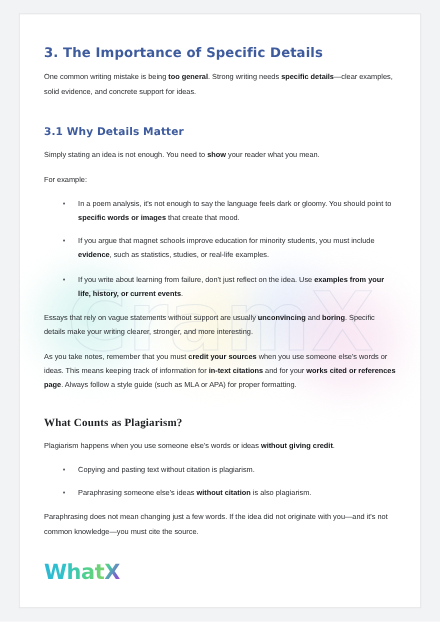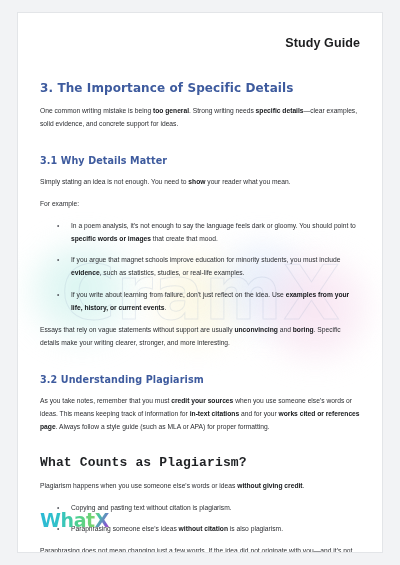--- a/index.html
+++ b/index.html
@@ -128,22 +128,22 @@
   h2.subsection-title {
     font-family: "DejaVu Sans", sans-serif;
     font-size: 9.6px;
     font-weight: 700;
     color: #3e5b9e;
     margin: 25px 0 9px 0;
     letter-spacing: 0.1px;
   }
 
   h3.minor-title {
-    font-family: Liberation Mono, monospace;
-    font-size: 13px;
+    font-family: Liberation Serif, serif;
+    font-size: 10px;
     font-weight: 700;
     color: #1f2124;
     margin: 22px 0 9px 0;
     letter-spacing: 0.15px;
   }
 
   p.para {
     font-family: "Liberation Sans", sans-serif;
     font-size: 6.7px;
     line-height: 1.95;
@@ -218,43 +218,39 @@
     <div class="watermark-layer">
       <div class="blob blob-teal"></div>
       <div class="blob blob-yellow"></div>
       <div class="blob blob-blue"></div>
       <div class="blob blob-pink"></div>
       <div class="watermark-word">CramX</div>
     </div>
 
     <div class="content">
 
-      <div class="doc-header">
-        <span class="doc-title">Study Guide</span>
-      </div>
 
       <h1 class="section-title">3. The Importance of Specific Details</h1>
 
       <p class="para"><span>One common writing mistake is being </span><b>too general</b><span>. Strong writing needs </span><b>specific details</b><span>—clear examples, solid evidence, and concrete support for ideas.</span></p>
 
       <h2 class="subsection-title">3.1 Why Details Matter</h2>
 
       <p class="para"><span>Simply stating an idea is not enough. You need to </span><b>show</b><span> your reader what you mean.</span></p>
 
       <p class="para">For example:</p>
 
       <ul class="bullets">
         <li><span class="bullet-dot">•</span><span>In a poem analysis, it's not enough to say the language feels dark or gloomy. You should point to </span><b>specific words or images</b><span> that create that mood.</span></li>
         <li><span class="bullet-dot">•</span><span>If you argue that magnet schools improve education for minority students, you must include </span><b>evidence</b><span>, such as statistics, studies, or real-life examples.</span></li>
         <li><span class="bullet-dot">•</span><span>If you write about learning from failure, don't just reflect on the idea. Use </span><b>examples from your life, history, or current events</b><span>.</span></li>
       </ul>
 
       <p class="para"><span>Essays that rely on vague statements without support are usually </span><b>unconvincing</b><span> and </span><b>boring</b><span>. Specific details make your writing clearer, stronger, and more interesting.</span></p>
 
-      <h2 class="subsection-title">3.2 Understanding Plagiarism</h2>
 
       <p class="para"><span>As you take notes, remember that you must </span><b>credit your sources</b><span> when you use someone else's words or ideas. This means keeping track of information for </span><b>in-text citations</b><span> and for your </span><b>works cited or references page</b><span>. Always follow a style guide (such as MLA or APA) for proper formatting.</span></p>
 
       <h3 class="minor-title">What Counts as Plagiarism?</h3>
 
       <p class="para"><span>Plagiarism happens when you use someone else's words or ideas </span><b>without giving credit</b><span>.</span></p>
 
       <ul class="bullets">
         <li><span class="bullet-dot">•</span><span>Copying and pasting text without citation is plagiarism.</span><b></b><span></span></li>
         <li><span class="bullet-dot">•</span><span>Paraphrasing someone else's ideas </span><b>without citation</b><span> is also plagiarism.</span></li>

